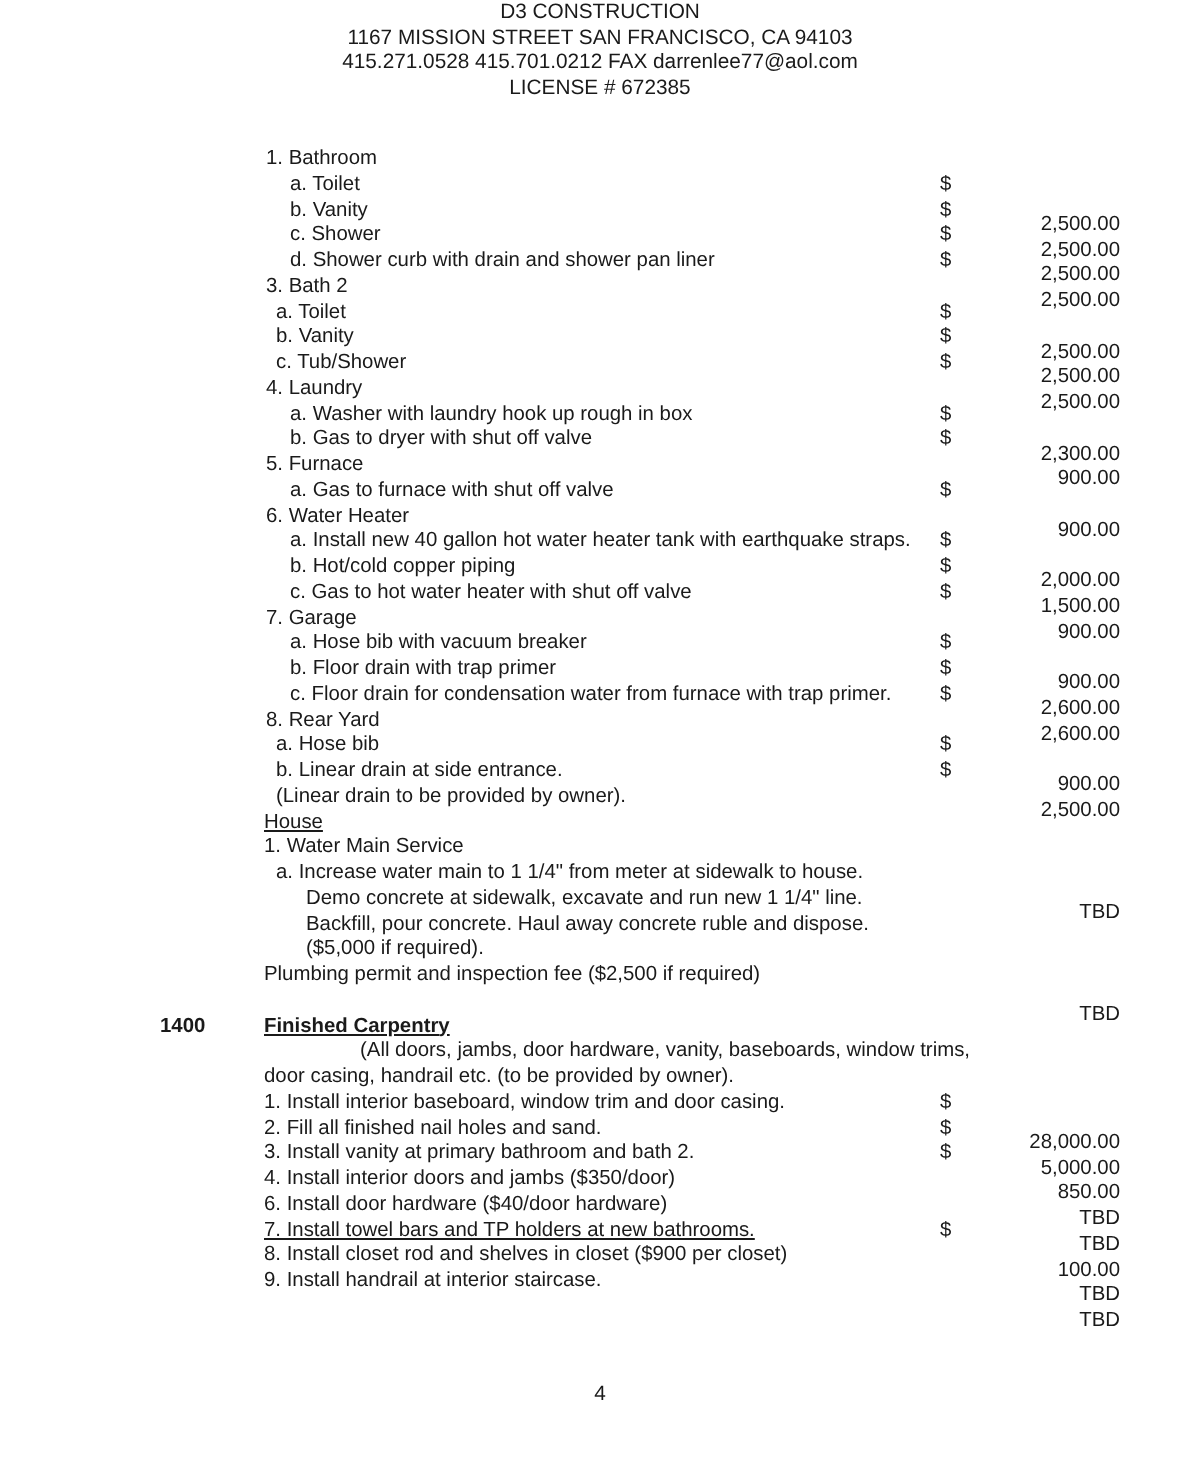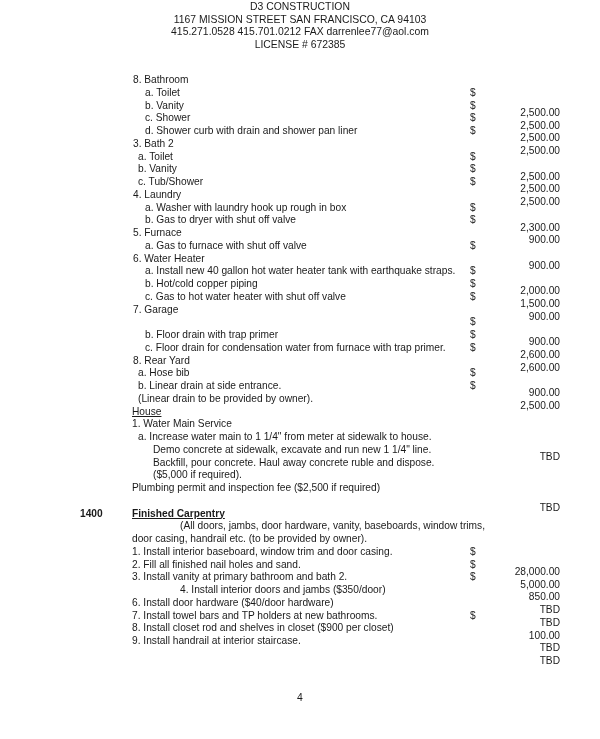--- a/index.html
+++ b/index.html
@@ -23,21 +23,21 @@
 
 <div class="header">
   <div>D3 CONSTRUCTION</div>
   <div>1167 MISSION STREET   SAN FRANCISCO, CA  94103</div>
   <div>415.271.0528   415.701.0212 FAX   darrenlee77@aol.com</div>
   <div>LICENSE # 672385</div>
 </div>
 
 <div id="body-lines">
     <div class="line" style="top: 73px;">
-      <span class="txt" style="left: 133px;">8. Bathroom</span>
+      <span class="txt" style="left: 133px;">1. Bathroom</span>
     </div>
     <div class="line" style="top: 85.75px;">
       <span class="txt" style="left: 145px;">a. Toilet</span>
       <span class="dollar">$</span>
       <span class="amt">2,500.00</span>
     </div>
     <div class="line" style="top: 98.5px;">
       <span class="txt" style="left: 145px;">b. Vanity</span>
       <span class="dollar">$</span>
       <span class="amt">2,500.00</span>
@@ -106,20 +106,21 @@
     </div>
     <div class="line" style="top: 289.75px;">
       <span class="txt" style="left: 145px;">c. Gas to hot water heater with shut off valve</span>
       <span class="dollar">$</span>
       <span class="amt">900.00</span>
     </div>
     <div class="line" style="top: 302.5px;">
       <span class="txt" style="left: 133px;">7. Garage</span>
     </div>
     <div class="line" style="top: 315.25px;">
+      <span class="txt" style="left: 145px;">a. Hose bib with vacuum breaker</span>
       <span class="dollar">$</span>
       <span class="amt">900.00</span>
     </div>
     <div class="line" style="top: 328px;">
       <span class="txt" style="left: 145px;">b. Floor drain with trap primer</span>
       <span class="dollar">$</span>
       <span class="amt">2,600.00</span>
     </div>
     <div class="line" style="top: 340.75px;">
       <span class="txt" style="left: 145px;">c. Floor drain for condensation water from furnace with trap primer.</span>
@@ -187,29 +188,29 @@
       <span class="txt" style="left: 132px;">2. Fill all finished nail holes and sand.</span>
       <span class="dollar">$</span>
       <span class="amt">5,000.00</span>
     </div>
     <div class="line" style="top: 570.25px;">
       <span class="txt" style="left: 132px;">3. Install vanity at primary bathroom and bath 2.</span>
       <span class="dollar">$</span>
       <span class="amt">850.00</span>
     </div>
     <div class="line" style="top: 583px;">
-      <span class="txt" style="left: 132px; margin-left: 48px;">4. Install interior doors and jambs ($350/door)</span>
+      <span class="txt" style="left: 132px;">4. Install interior doors and jambs ($350/door)</span>
       <span class="amt">TBD</span>
     </div>
     <div class="line" style="top: 595.75px;">
       <span class="txt" style="left: 132px;">6. Install door hardware ($40/door hardware)</span>
       <span class="amt">TBD</span>
     </div>
     <div class="line" style="top: 608.5px;">
-      <span class="txt" style="left: 132px;">7. Install towel bars and TP holders at new bathrooms.</span>
+      <span class="txt" style="left: 132px; text-decoration: underline;">7. Install towel bars and TP holders at new bathrooms.</span>
       <span class="dollar">$</span>
       <span class="amt">100.00</span>
     </div>
     <div class="line" style="top: 621.25px;">
       <span class="txt" style="left: 132px;">8. Install closet rod and shelves in closet ($900 per closet)</span>
       <span class="amt">TBD</span>
     </div>
     <div class="line" style="top: 634px;">
       <span class="txt" style="left: 132px;">9. Install handrail at interior staircase.</span>
       <span class="amt">TBD</span>

